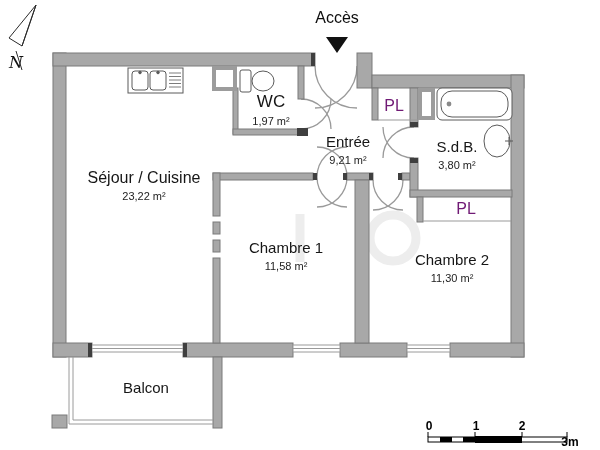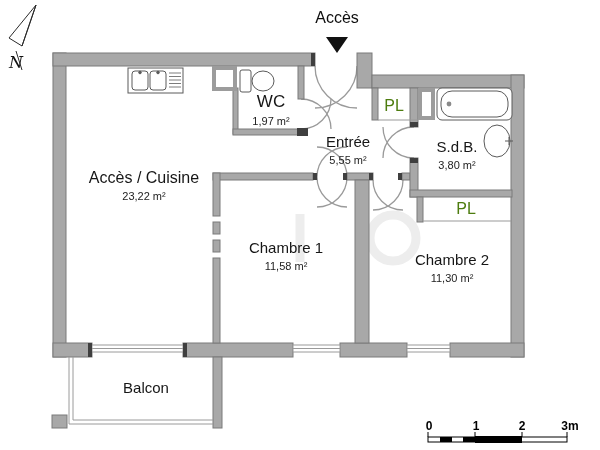--- a/index.html
+++ b/index.html
@@ -4,21 +4,21 @@
 <style>
   html,body{margin:0;padding:0;background:#fff;}
   .stage{position:relative;width:600px;height:450px;background:#fff;overflow:hidden;
          font-family:"Liberation Sans","DejaVu Sans",sans-serif;color:#111;border-radius:26px;}
   .stage svg{position:absolute;left:0;top:0;}
   .lbl{position:absolute;transform:translate(-50%,-50%);text-align:center;white-space:nowrap;line-height:1.1;}
   .room-name{font-size:15px;color:#161616;}
   .room-area{font-size:11px;color:#222;margin-top:3px;}
   .big{font-size:16px;}
   .wc-name{font-size:17px;}
-  .pl{font-size:16px;color:#4d7c0f;}
+  .pl{font-size:16px;color:#701a75;}
   .acces{font-size:16px;color:#0d0d0d;}
   .north-n{font-family:"DejaVu Serif","Liberation Serif",serif;font-style:italic;font-size:16px;}
   .scale-num{font-size:12px;font-weight:bold;color:#000;}
 </style>
 </head>
 <body>
 
 <div class="stage">
 
   <svg width="600" height="450" viewBox="0 0 600 450">
@@ -169,32 +169,32 @@
       <line x1="475" y1="432" x2="475" y2="437" stroke="#000" stroke-width="1"></line>
       <line x1="522" y1="432" x2="522" y2="437" stroke="#000" stroke-width="1"></line>
       <line x1="567" y1="432" x2="567" y2="437" stroke="#000" stroke-width="1"></line>
     </g>
   </svg>
 
   <div class="lbl acces" style="left:337px;top:18px;">Accès</div>
   <div class="lbl north-n" style="left:16px;top:63px;">N</div>
 
   <div class="lbl" style="left:144px;top:185px;">
-    <div class="room-name big">Accès / Cuisine</div>
+    <div class="room-name big">Séjour / Cuisine</div>
     <div class="room-area">23,22 m²</div>
   </div>
 
   <div class="lbl" style="left:271px;top:110px;">
     <div class="room-name wc-name">WC</div>
     <div class="room-area">1,97 m²</div>
   </div>
 
   <div class="lbl" style="left:348px;top:150px;">
     <div class="room-name">Entrée</div>
-    <div class="room-area">5,55 m²</div>
+    <div class="room-area">9,21 m²</div>
   </div>
 
   <div class="lbl" style="left:457px;top:155px;">
     <div class="room-name">S.d.B.</div>
     <div class="room-area">3,80 m²</div>
   </div>
 
   <div class="lbl" style="left:286px;top:256px;">
     <div class="room-name">Chambre 1</div>
     <div class="room-area">11,58 m²</div>
@@ -208,15 +208,15 @@
   <div class="lbl" style="left:146px;top:388px;">
     <div class="room-name">Balcon</div>
   </div>
 
   <div class="lbl pl" style="left:394px;top:106px;">PL</div>
   <div class="lbl pl" style="left:466px;top:209px;">PL</div>
 
   <div class="lbl scale-num" style="left:429px;top:427px;">0</div>
   <div class="lbl scale-num" style="left:476px;top:427px;">1</div>
   <div class="lbl scale-num" style="left:522px;top:427px;">2</div>
-  <div class="lbl scale-num" style="left:570px;top:427px;text-align:right;">3m</div>
+  <div class="lbl scale-num" style="left:570px;top:443px;text-align:right;">3m</div>
 
 </div>
 
 </body></html>

